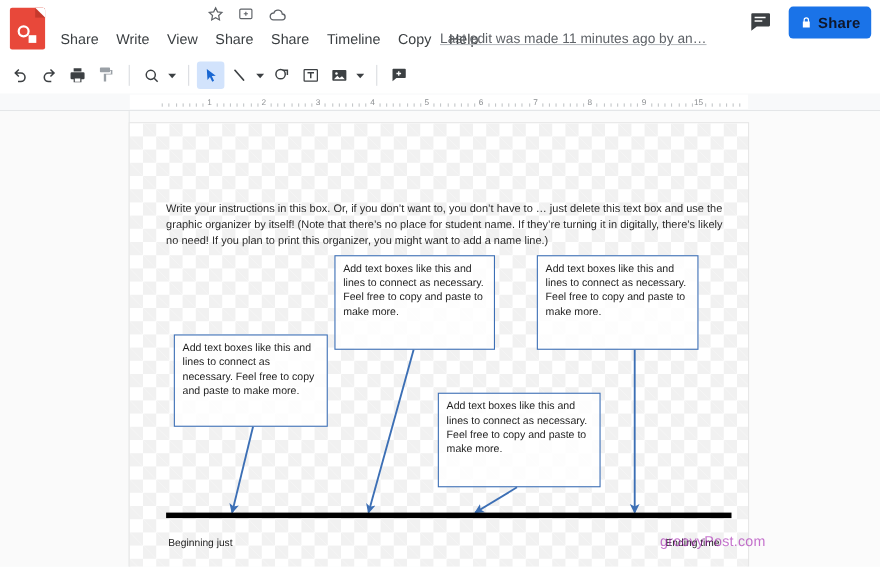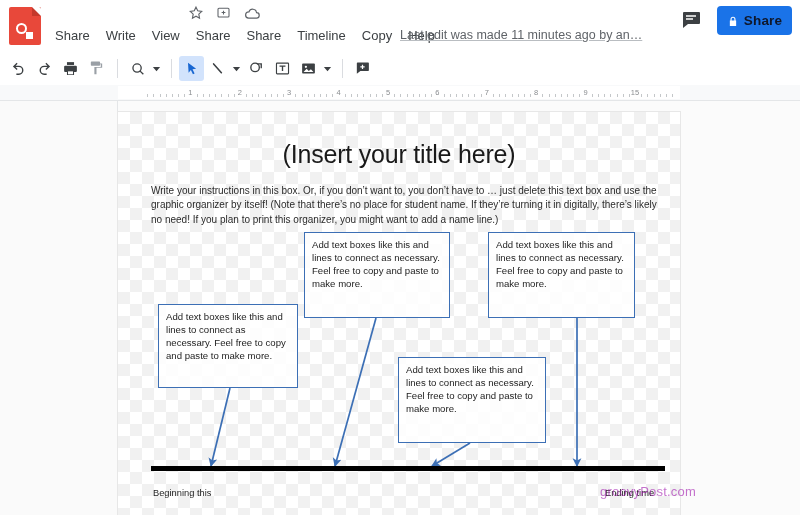--- a/index.html
+++ b/index.html
@@ -552,21 +552,20 @@
   </div>
 
   <div class="editor">
 
     <div class="filmstrip"></div>
 
     <div class="canvas-pane">
 
       <div class="slide">
 
-        <div class="slide-title">(Insert your title here)</div>
 
         <div class="instructions">Write your instructions in this box. Or, if you don’t want to, you don’t have to … just delete this text box and use the graphic organizer by itself! (Note that there’s no place for student name. If they’re turning it in digitally, there’s likely no need! If you plan to print this organizer, you might want to add a name line.)</div>
 
         <div class="tbox" id="tb0" style="left: 40px; top: 192px; width: 140px; height: 84px;">
           <div class="tbox-text">Add text boxes like this and lines to connect as necessary. Feel free to copy and paste to make more.</div>
         </div>
         <div class="tbox" id="tb1" style="left: 186px; top: 120px; width: 146px; height: 86px;">
           <div class="tbox-text">Add text boxes like this and lines to connect as necessary. Feel free to copy and paste to make more.</div>
         </div>
         <div class="tbox" id="tb2" style="left: 370px; top: 120px; width: 147px; height: 86px;">
@@ -582,21 +581,21 @@
                 <path d="M0,0.4 L5.2,3 L0,5.6 L1.3,3 Z" fill="#3c6fb5"></path>
               </marker>
             </defs>
             <line x1="112" y1="276" x2="93" y2="354" stroke="#3c6fb5" stroke-width="1.7" marker-end="url(#ah)"></line>
             <line x1="258" y1="206" x2="217" y2="354" stroke="#3c6fb5" stroke-width="1.7" marker-end="url(#ah)"></line>
             <line x1="352" y1="331" x2="314" y2="354" stroke="#3c6fb5" stroke-width="1.7" marker-end="url(#ah)"></line>
             <line x1="459" y1="206" x2="459" y2="354" stroke="#3c6fb5" stroke-width="1.7" marker-end="url(#ah)"></line>
           </svg>
 
         <div class="timeline"></div>
-        <div class="tl-label tl-begin">Beginning this</div>
+        <div class="tl-label tl-begin">Beginning just</div>
         <div class="tl-label tl-end">Ending time</div>
       </div>
     </div>
 
     <div class="vscroll"></div>
   </div>
 
   <div class="watermark">groovyPost.com</div>
 </div>
 

